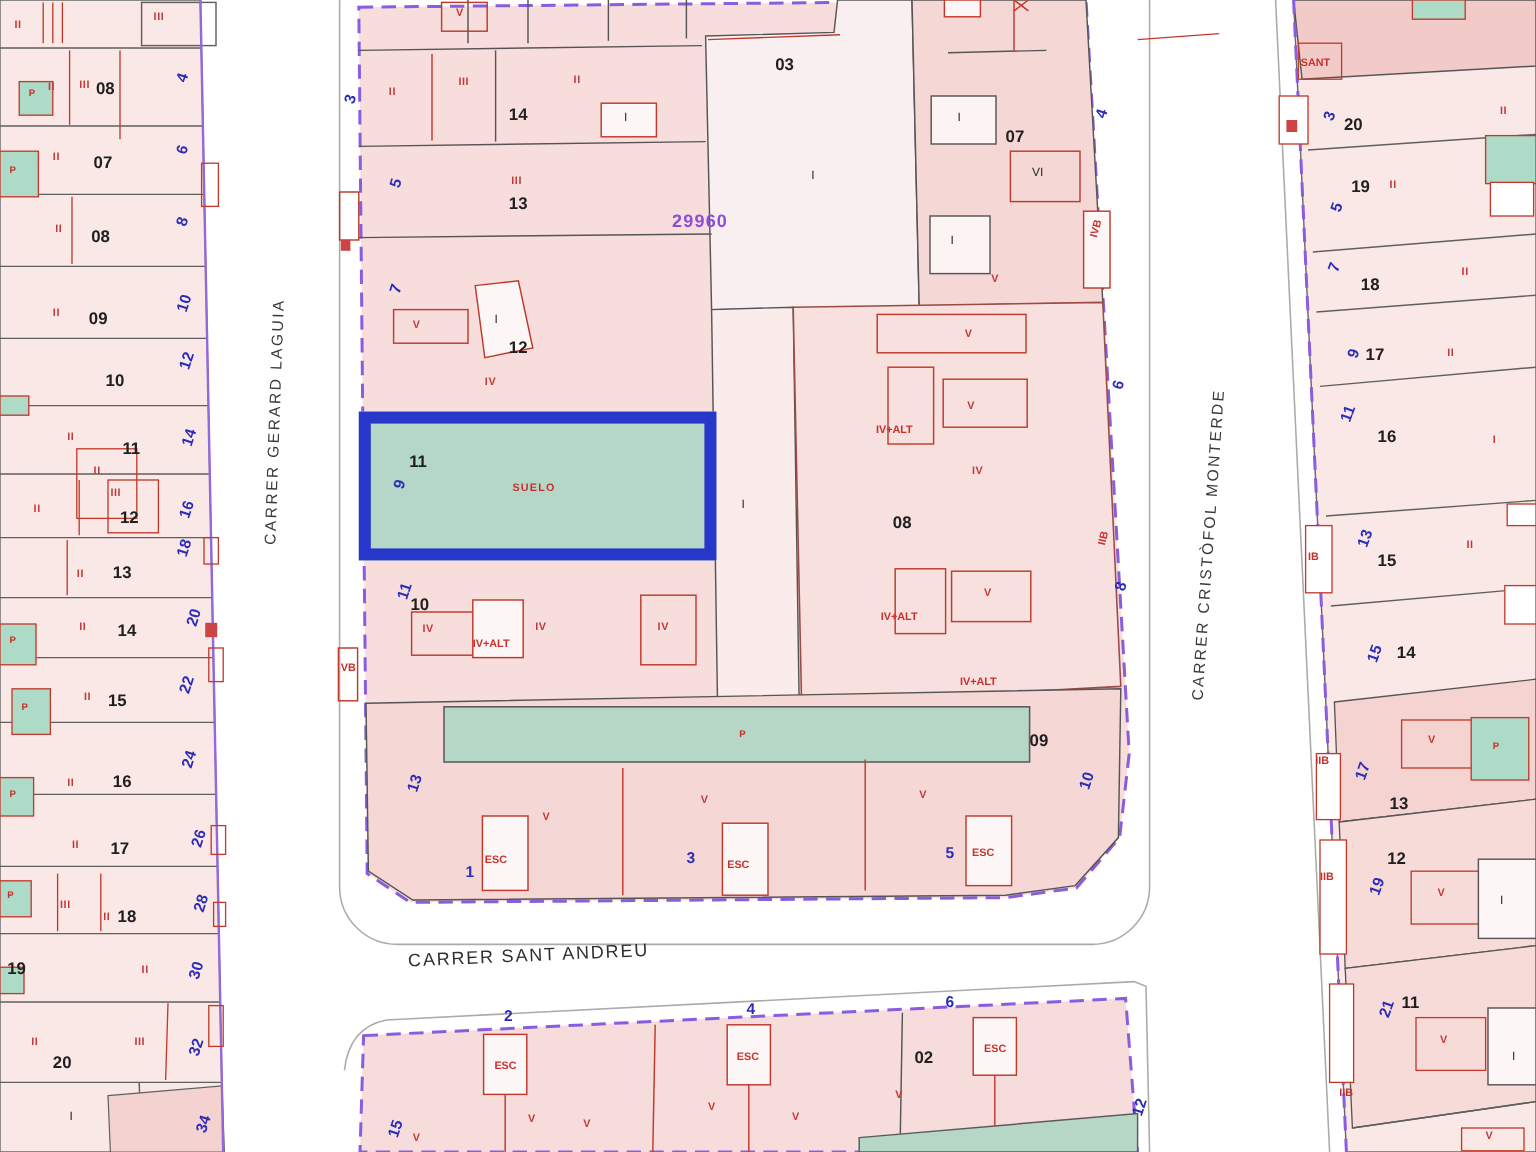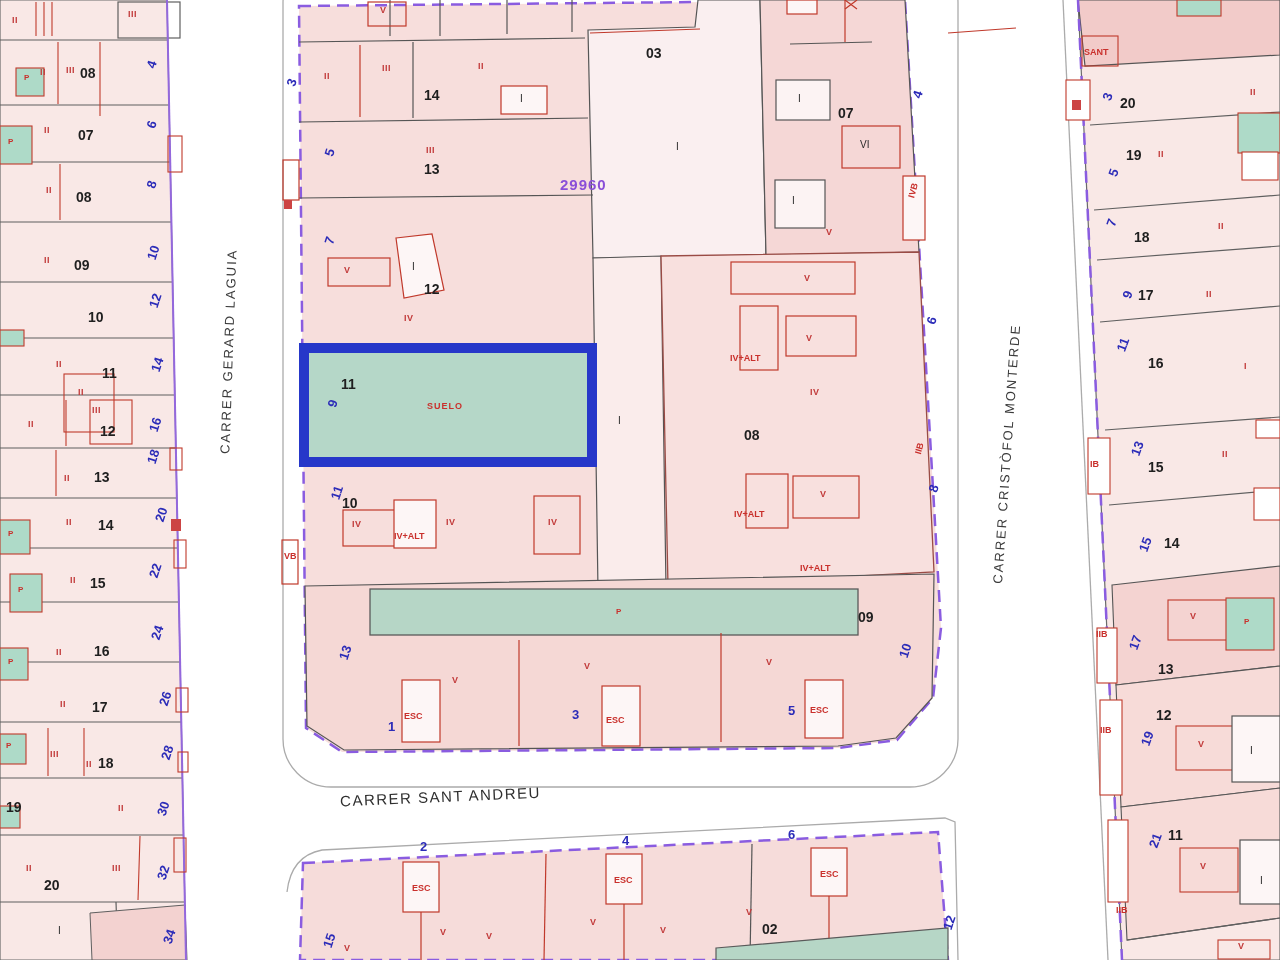--- a/index.html
+++ b/index.html
@@ -372,21 +372,21 @@
       <span class="lbl sn" style="left: 1148px; top: 834px; transform: rotate(-70deg);">21</span>
       <span class="lbl rm" style="left: 1200px; top: 862px;">V</span>
       <span class="lbl bk" style="left: 1260px; top: 876px;">I</span>
       <span class="lbl rl" style="left: 1116px; top: 906px;">IIB</span>
       <span class="lbl rm" style="left: 1238px; top: 942px;">V</span>
       <span class="lbl sn" style="left: 420px; top: 840px;">2</span>
       <span class="lbl sn" style="left: 622px; top: 834px;">4</span>
       <span class="lbl sn" style="left: 788px; top: 828px;">6</span>
       <span class="lbl sn" style="left: 322px; top: 934px; transform: rotate(-72deg);">15</span>
       <span class="lbl sn" style="left: 942px; top: 916px; transform: rotate(-72deg);">12</span>
-      <span class="lbl pn" style="left: 762px; top: 922px;">02</span>
+      <span class="lbl pn" style="left: 762px; top: 874px;">02</span>
       <span class="lbl rl" style="left: 412px; top: 884px;">ESC</span>
       <span class="lbl rl" style="left: 614px; top: 876px;">ESC</span>
       <span class="lbl rl" style="left: 820px; top: 870px;">ESC</span>
       <span class="lbl rm" style="left: 344px; top: 944px;">V</span>
       <span class="lbl rm" style="left: 440px; top: 928px;">V</span>
       <span class="lbl rm" style="left: 486px; top: 932px;">V</span>
       <span class="lbl rm" style="left: 590px; top: 918px;">V</span>
       <span class="lbl rm" style="left: 660px; top: 926px;">V</span>
       <span class="lbl rm" style="left: 746px; top: 908px;">V</span>
     </div>

